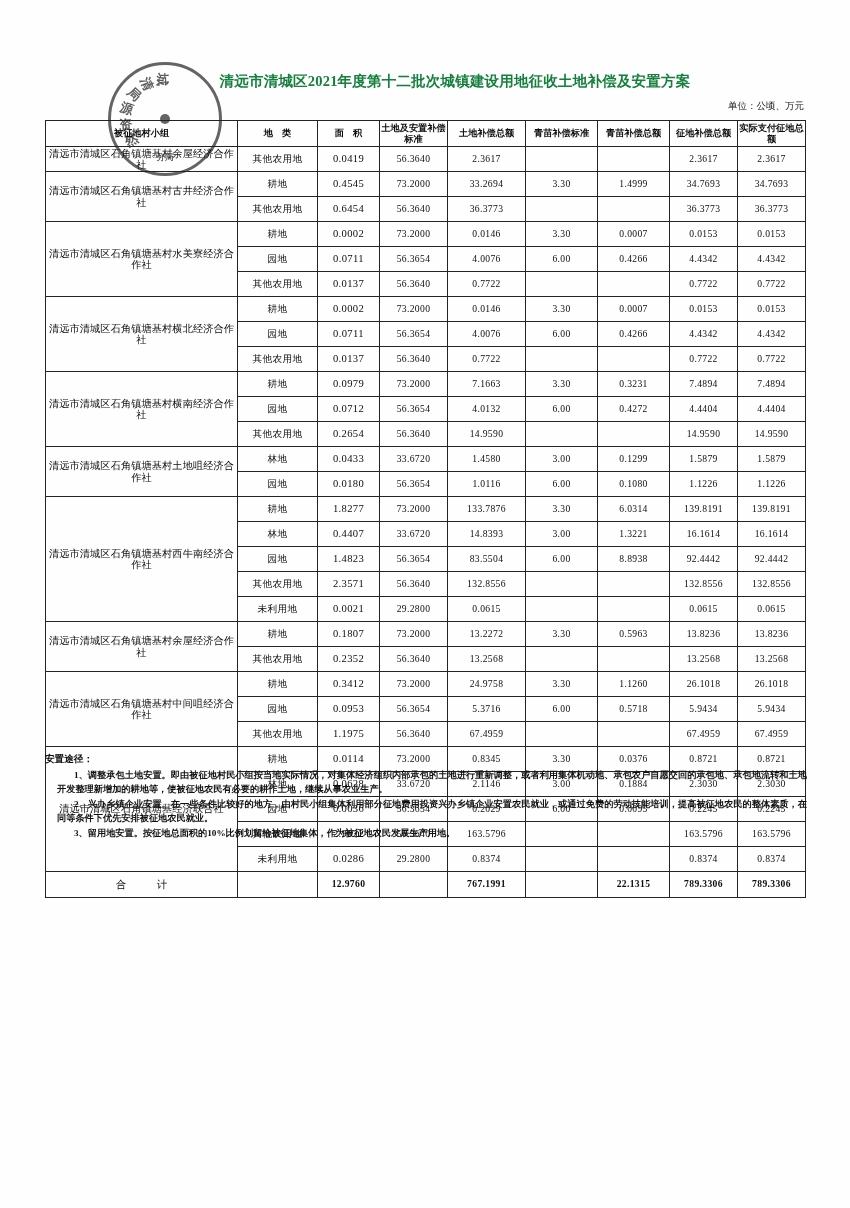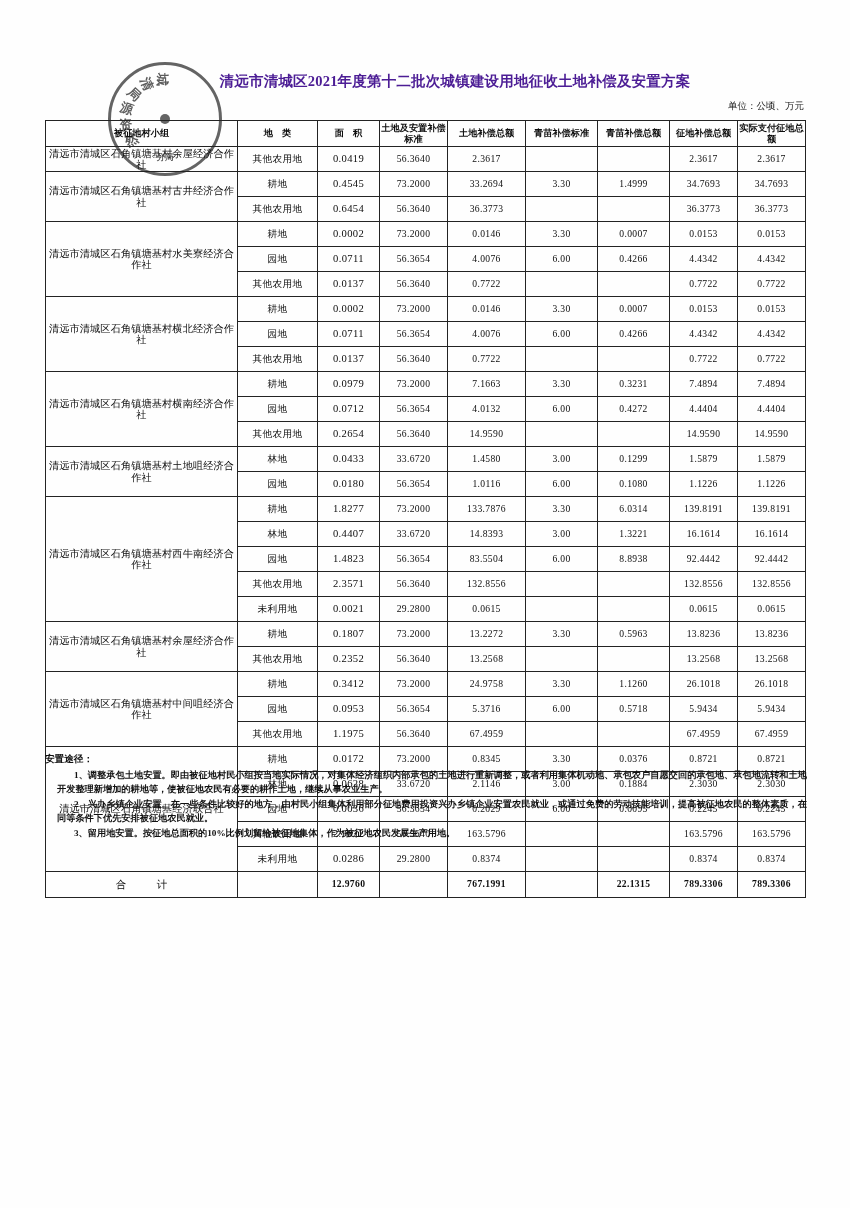--- a/index.html
+++ b/index.html
@@ -28,21 +28,21 @@
     position: absolute;
     left: 45px;
     top: 72px;
     width: 760px;
     text-align: center;
   }
   .doc-title {
     font-size: 14.5px;
     font-weight: bold;
     letter-spacing: .2px;
-    color: #4c1d95;
+    color: #15803d;
     display: inline-block;
     padding-left: 60px;
   }
 
   
   .seal {
     position: absolute;
     left: 108px;
     top: 62px;
     width: 108px;
@@ -477,21 +477,21 @@
           <td class="num">56.3640</td>
           <td class="num">67.4959</td>
           <td class="num"></td>
           <td class="num"></td>
           <td class="num">67.4959</td>
           <td class="num">67.4959</td>
         </tr>
         <tr>
           <td class="group-name" rowspan="5">清远市清城区石角镇塘基经济联合社</td>
           <td class="kind">耕地</td>
-          <td class="num big">0.0172</td>
+          <td class="num big">0.0114</td>
           <td class="num">73.2000</td>
           <td class="num">0.8345</td>
           <td class="num">3.30</td>
           <td class="num">0.0376</td>
           <td class="num">0.8721</td>
           <td class="num">0.8721</td>
         </tr>
         <tr>
           <td class="kind">林地</td>
           <td class="num big">0.0628</td>

